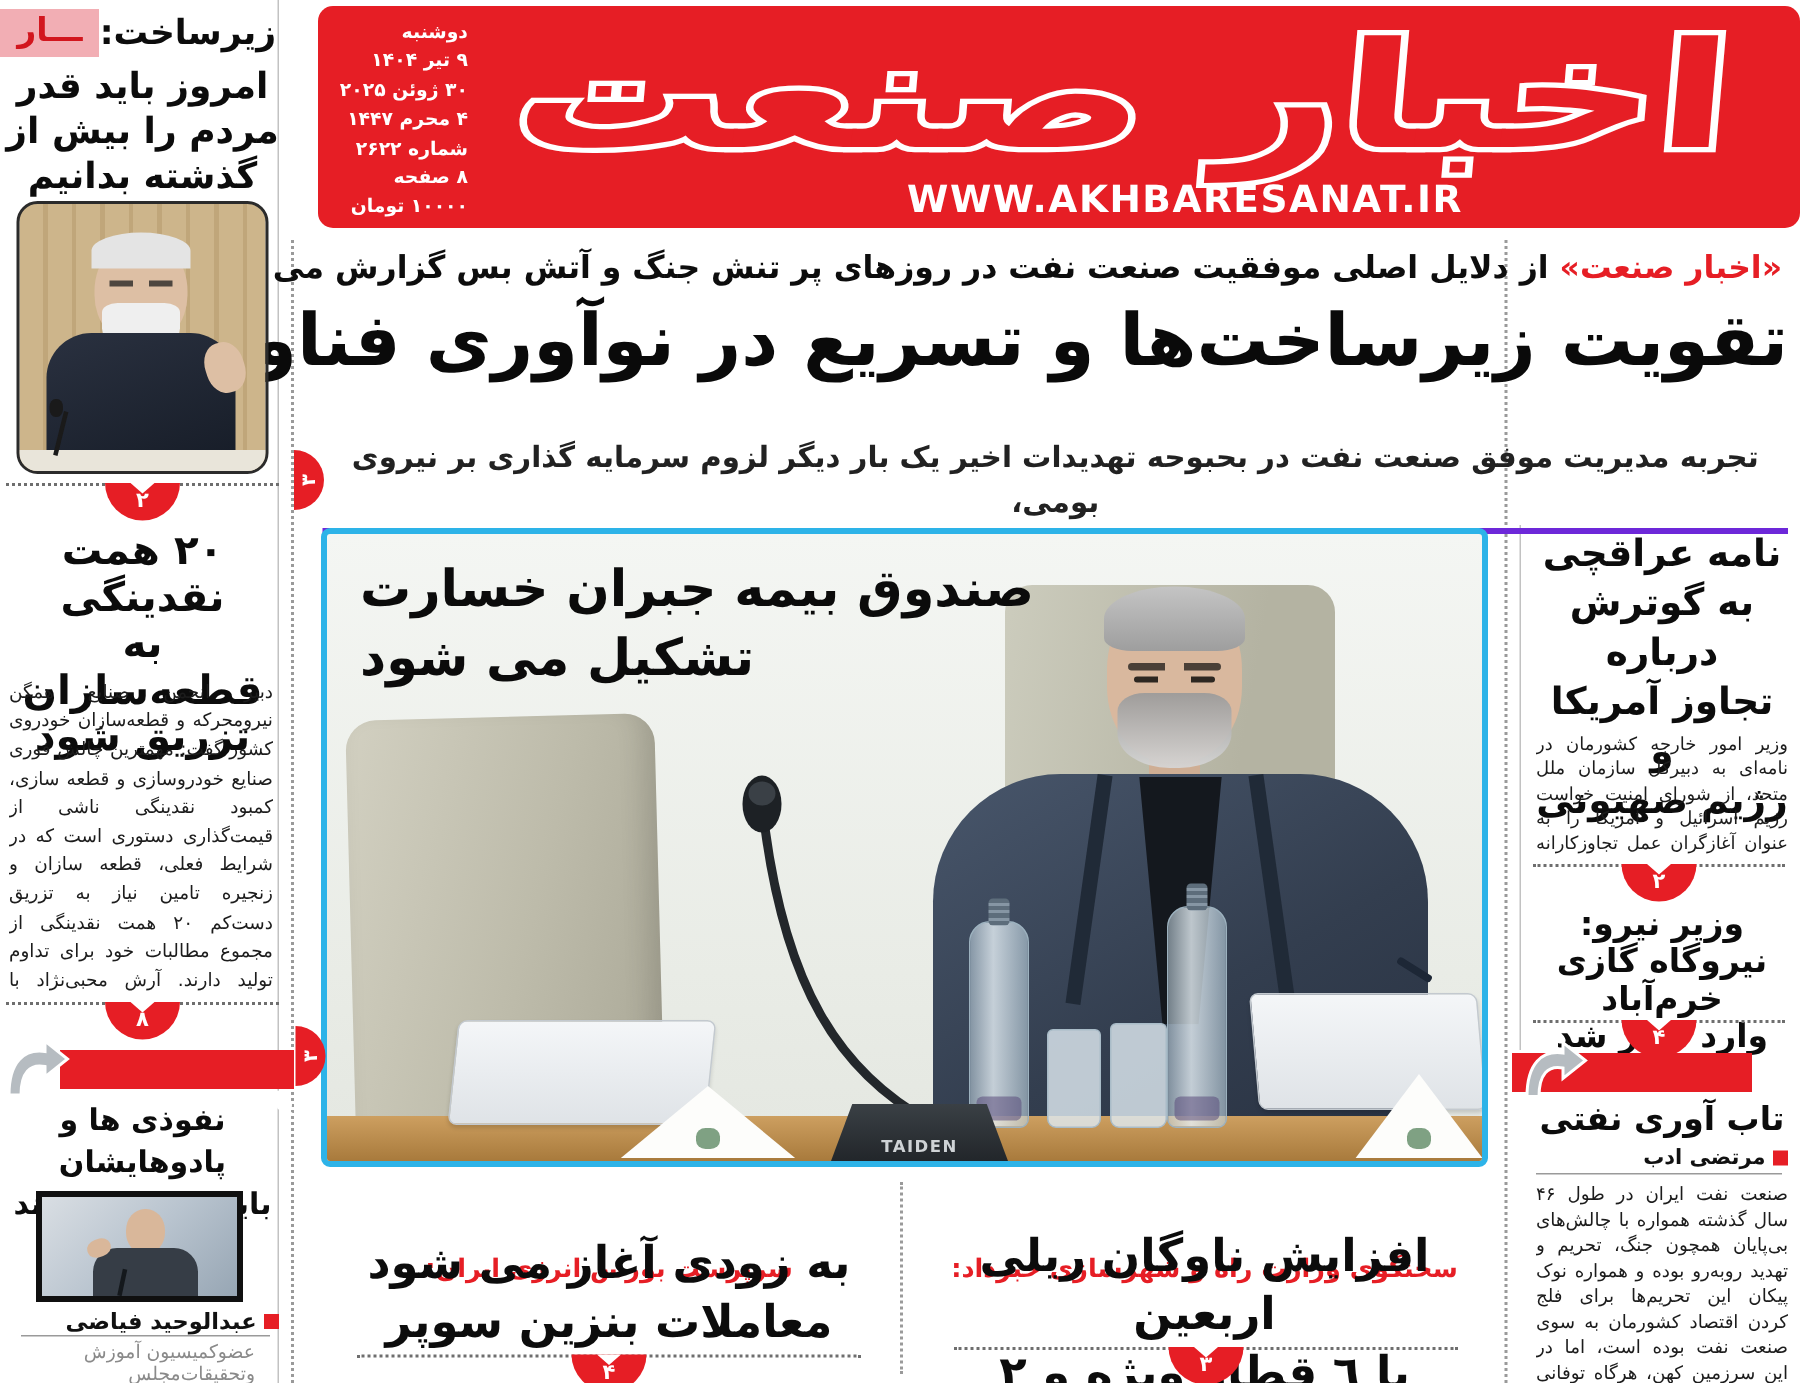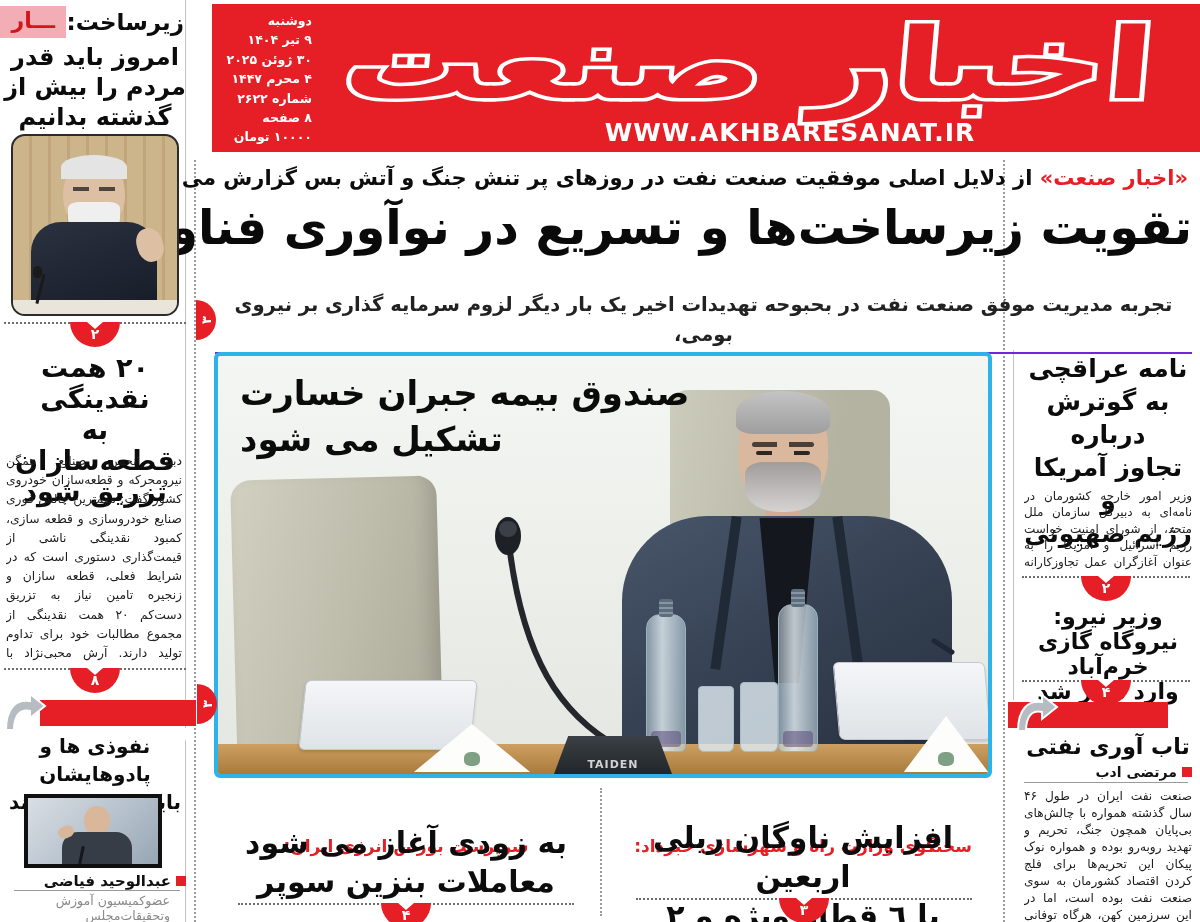--- a/index.html
+++ b/index.html
@@ -12,35 +12,35 @@
   #page{
     position:relative;width:1200px;height:922px;background:#fff;
     font-family:"DejaVu Sans",sans-serif;overflow:hidden;margin:0 auto;
   }
 
   
   .vline-solid{position:absolute;width:0;border-left:1px solid #c2c2c2;}
   .vline-dotted{position:absolute;width:0;border-left:2px dotted #9a9a9a;}
 
   
-  #banner{position:absolute;left:212px;top:4px;width:988px;height:148px;background:var(--red);border-radius:0;}
+  #banner{position:absolute;left:212px;top:4px;width:988px;height:148px;background:var(--red);border-radius:10px;}
   #dates{position:absolute;left:14px;top:7px;width:86px;text-align:right;color:#fff;
     font-size:12.5px;font-weight:bold;line-height:19.4px;direction:rtl;}
   #logo-wrap{position:absolute;left:96px;top:0;width:892px;height:122px;}
   #site{position:absolute;left:360px;top:114px;width:436px;text-align:center;color:#fff;
     font-weight:bold;font-size:25px;letter-spacing:1px;}
 
   
   #kicker{position:absolute;right:12px;top:166px;direction:rtl;font-size:21px;font-weight:bold;color:#0d0d0d;white-space:nowrap;}
   #kicker .brand{color:var(--red);}
   #lead-headline{position:absolute;left:215px;right:8px;top:199px;text-align:center;direction:rtl;
     font-size:48px;font-weight:bold;color:#0a0a0a;white-space:nowrap;letter-spacing:-1px;}
   #subhead{position:absolute;left:215px;right:8px;top:290px;text-align:center;direction:rtl;line-height:30px;}
   #subhead .sub-line{display:inline-block;font-size:19.5px;font-weight:bold;color:#222;
-    border-bottom:2px solid #6d28d9;padding:0 8px 2px;}
+    border-bottom:4px solid #6d28d9;padding:0 8px 2px;}
 
   
   .side-marker{position:absolute;width:20px;height:40px;background:var(--red);
     border-radius:0 22px 22px 0;}
   .side-marker span{position:absolute;inset:0;display:flex;align-items:center;justify-content:center;
     color:#fff;font-size:13px;font-weight:bold;transform:rotate(-90deg);}
 
   
   .sep{position:absolute;border-top:2px dotted #6e6e6e;height:0;}
   .badge{position:absolute;left:50%;top:-2px;transform:translateX(-50%);

